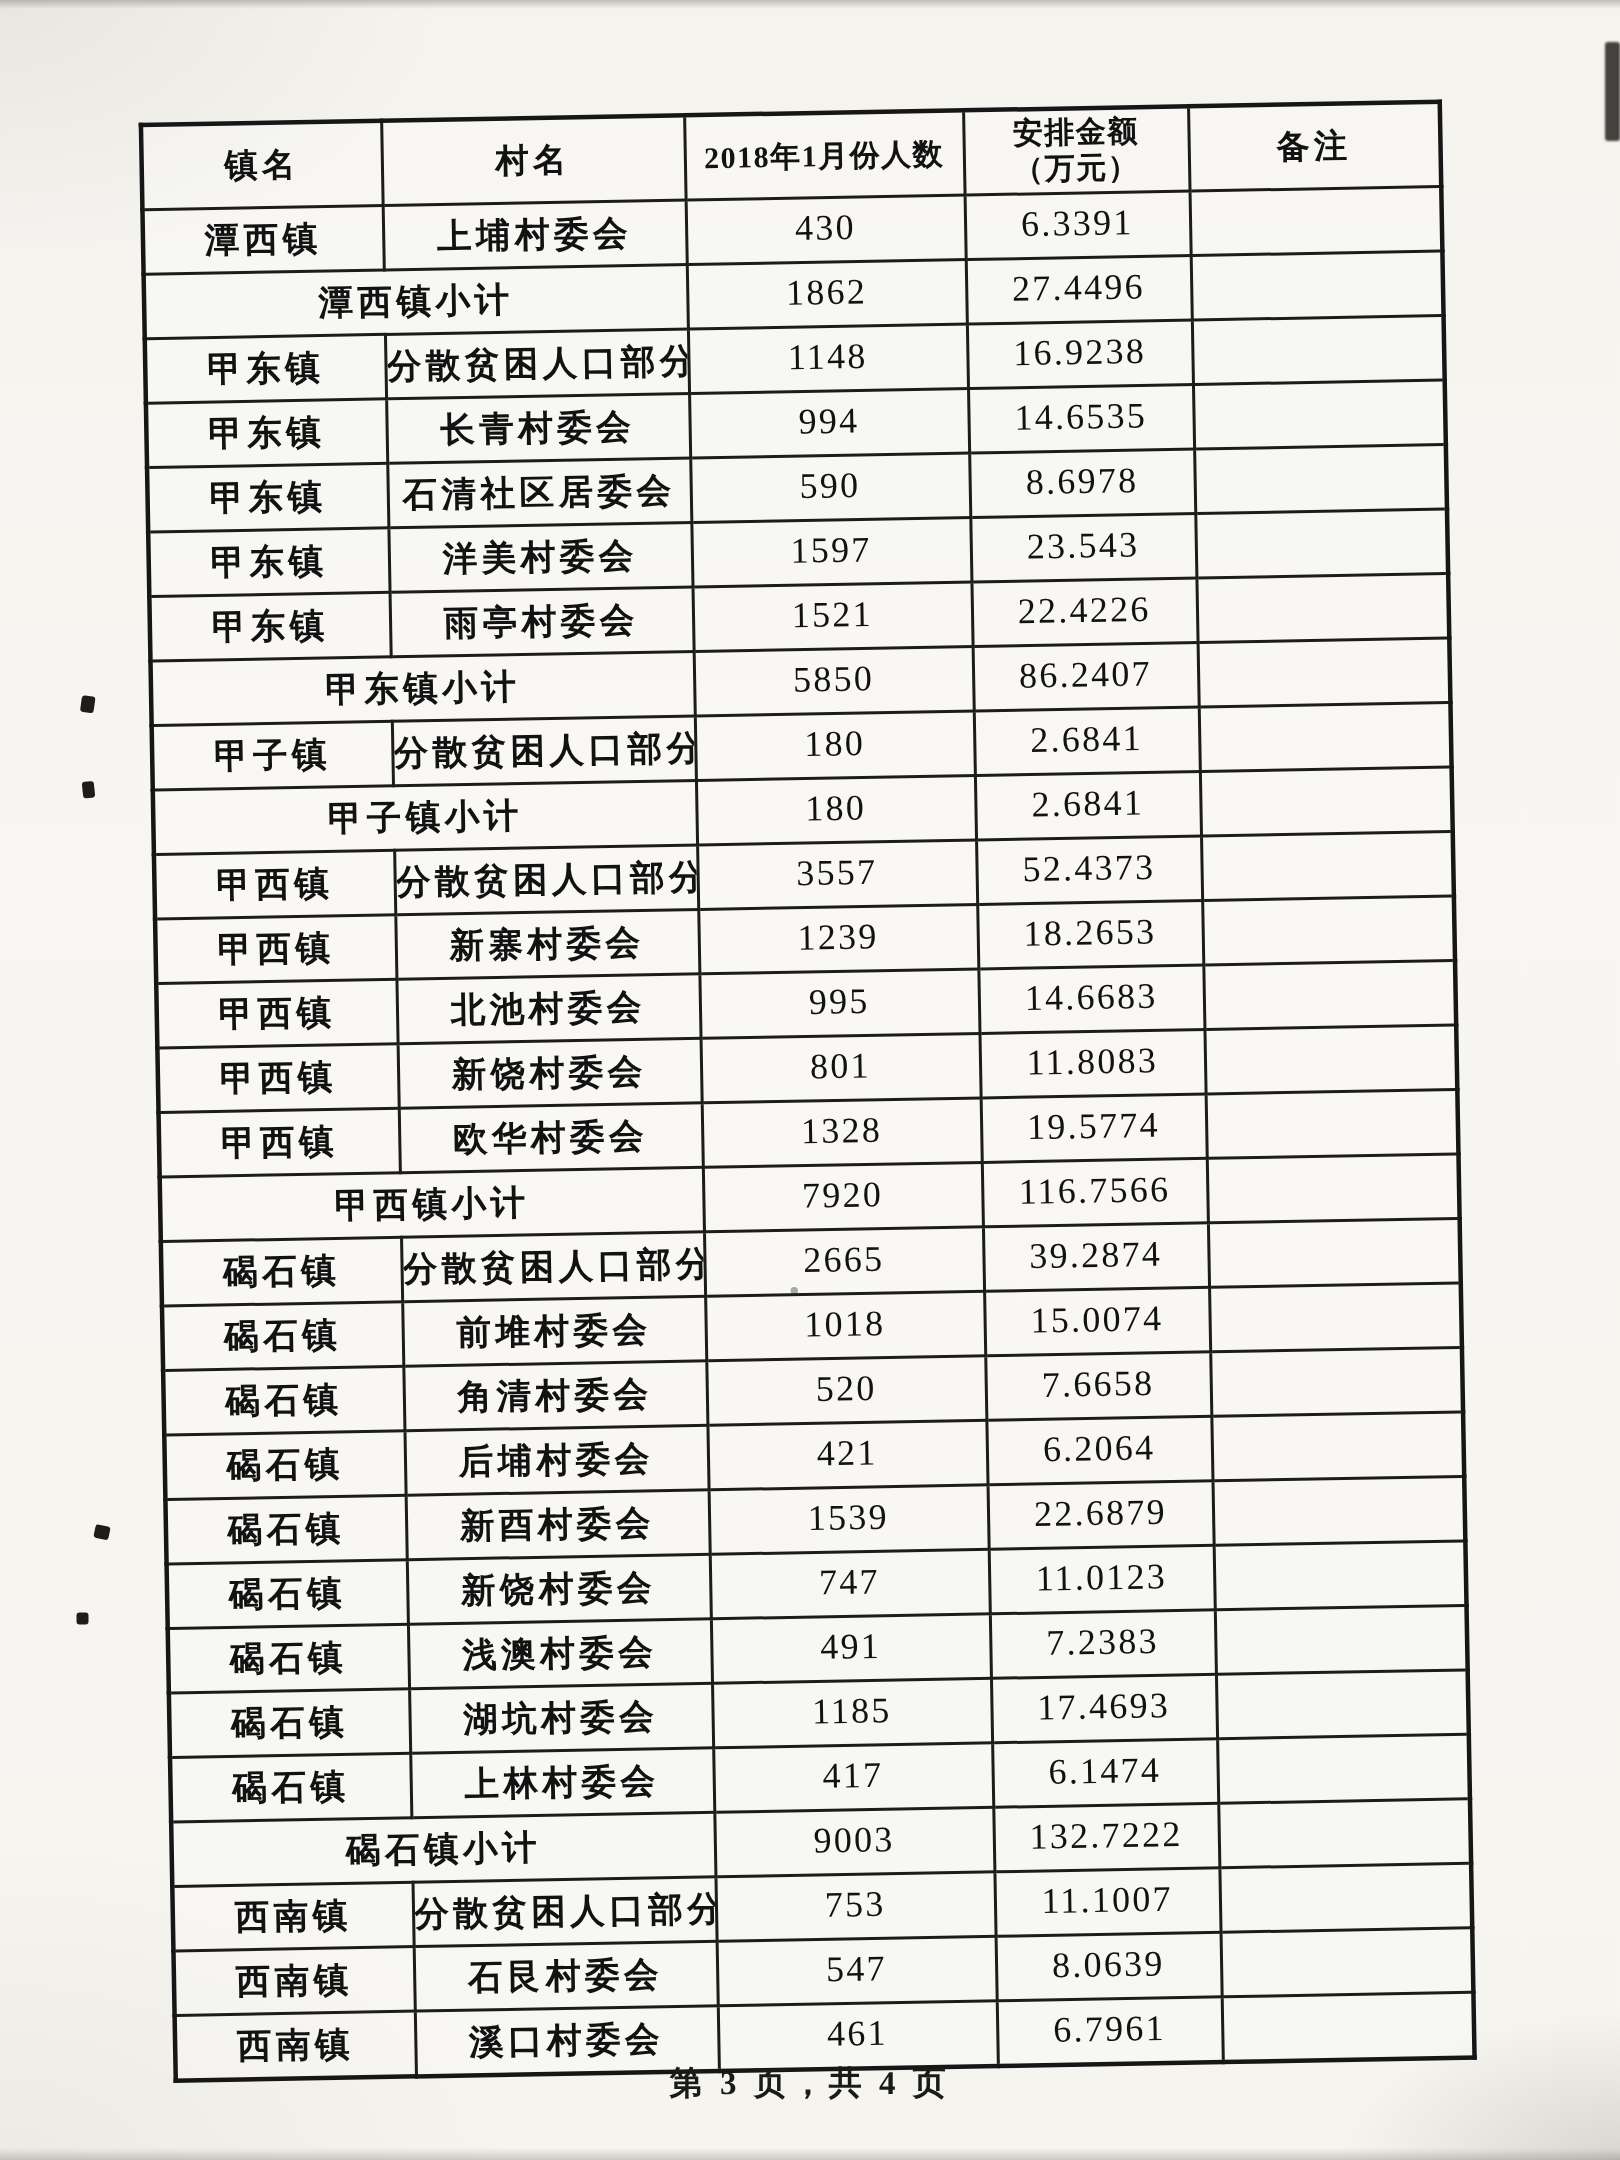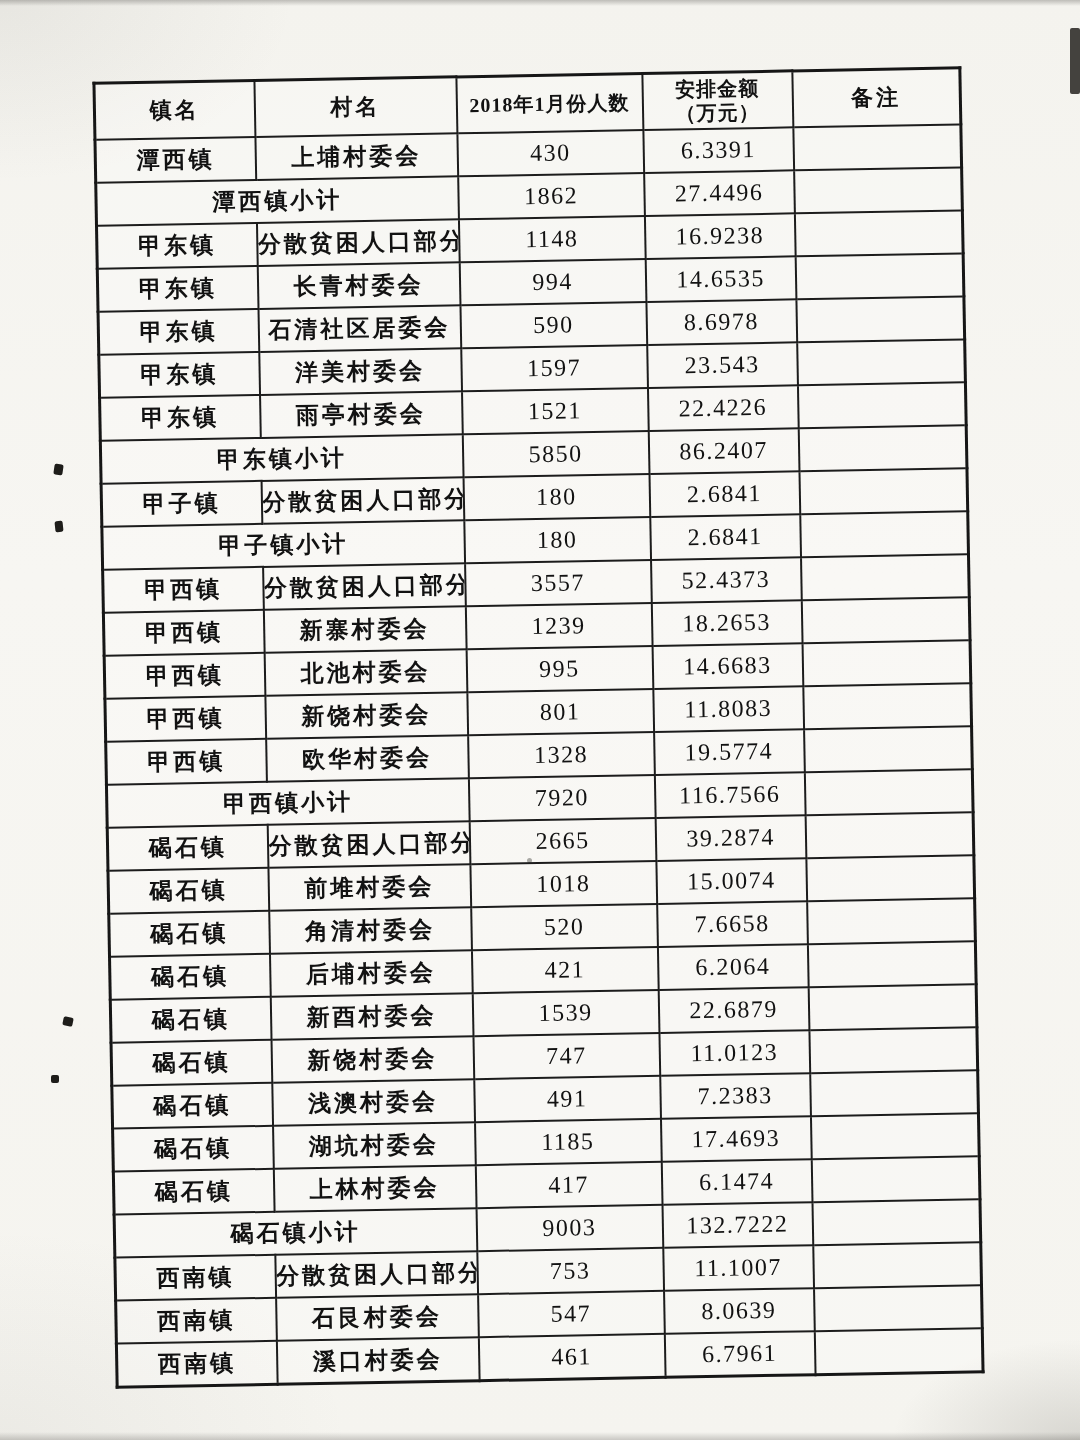--- a/index.html
+++ b/index.html
@@ -291,13 +291,14 @@
         <tr>
           <td class="cjk">西南镇</td>
           <td class="cjk">溪口村委会</td>
           <td class="num">461</td>
           <td class="num">6.7961</td>
           <td class="note"></td>
         </tr>
       </tbody>
   </table>
 
+  <div class="footer-page">第 3 页，共 4 页</div>
 </div>
 
 </body></html>

